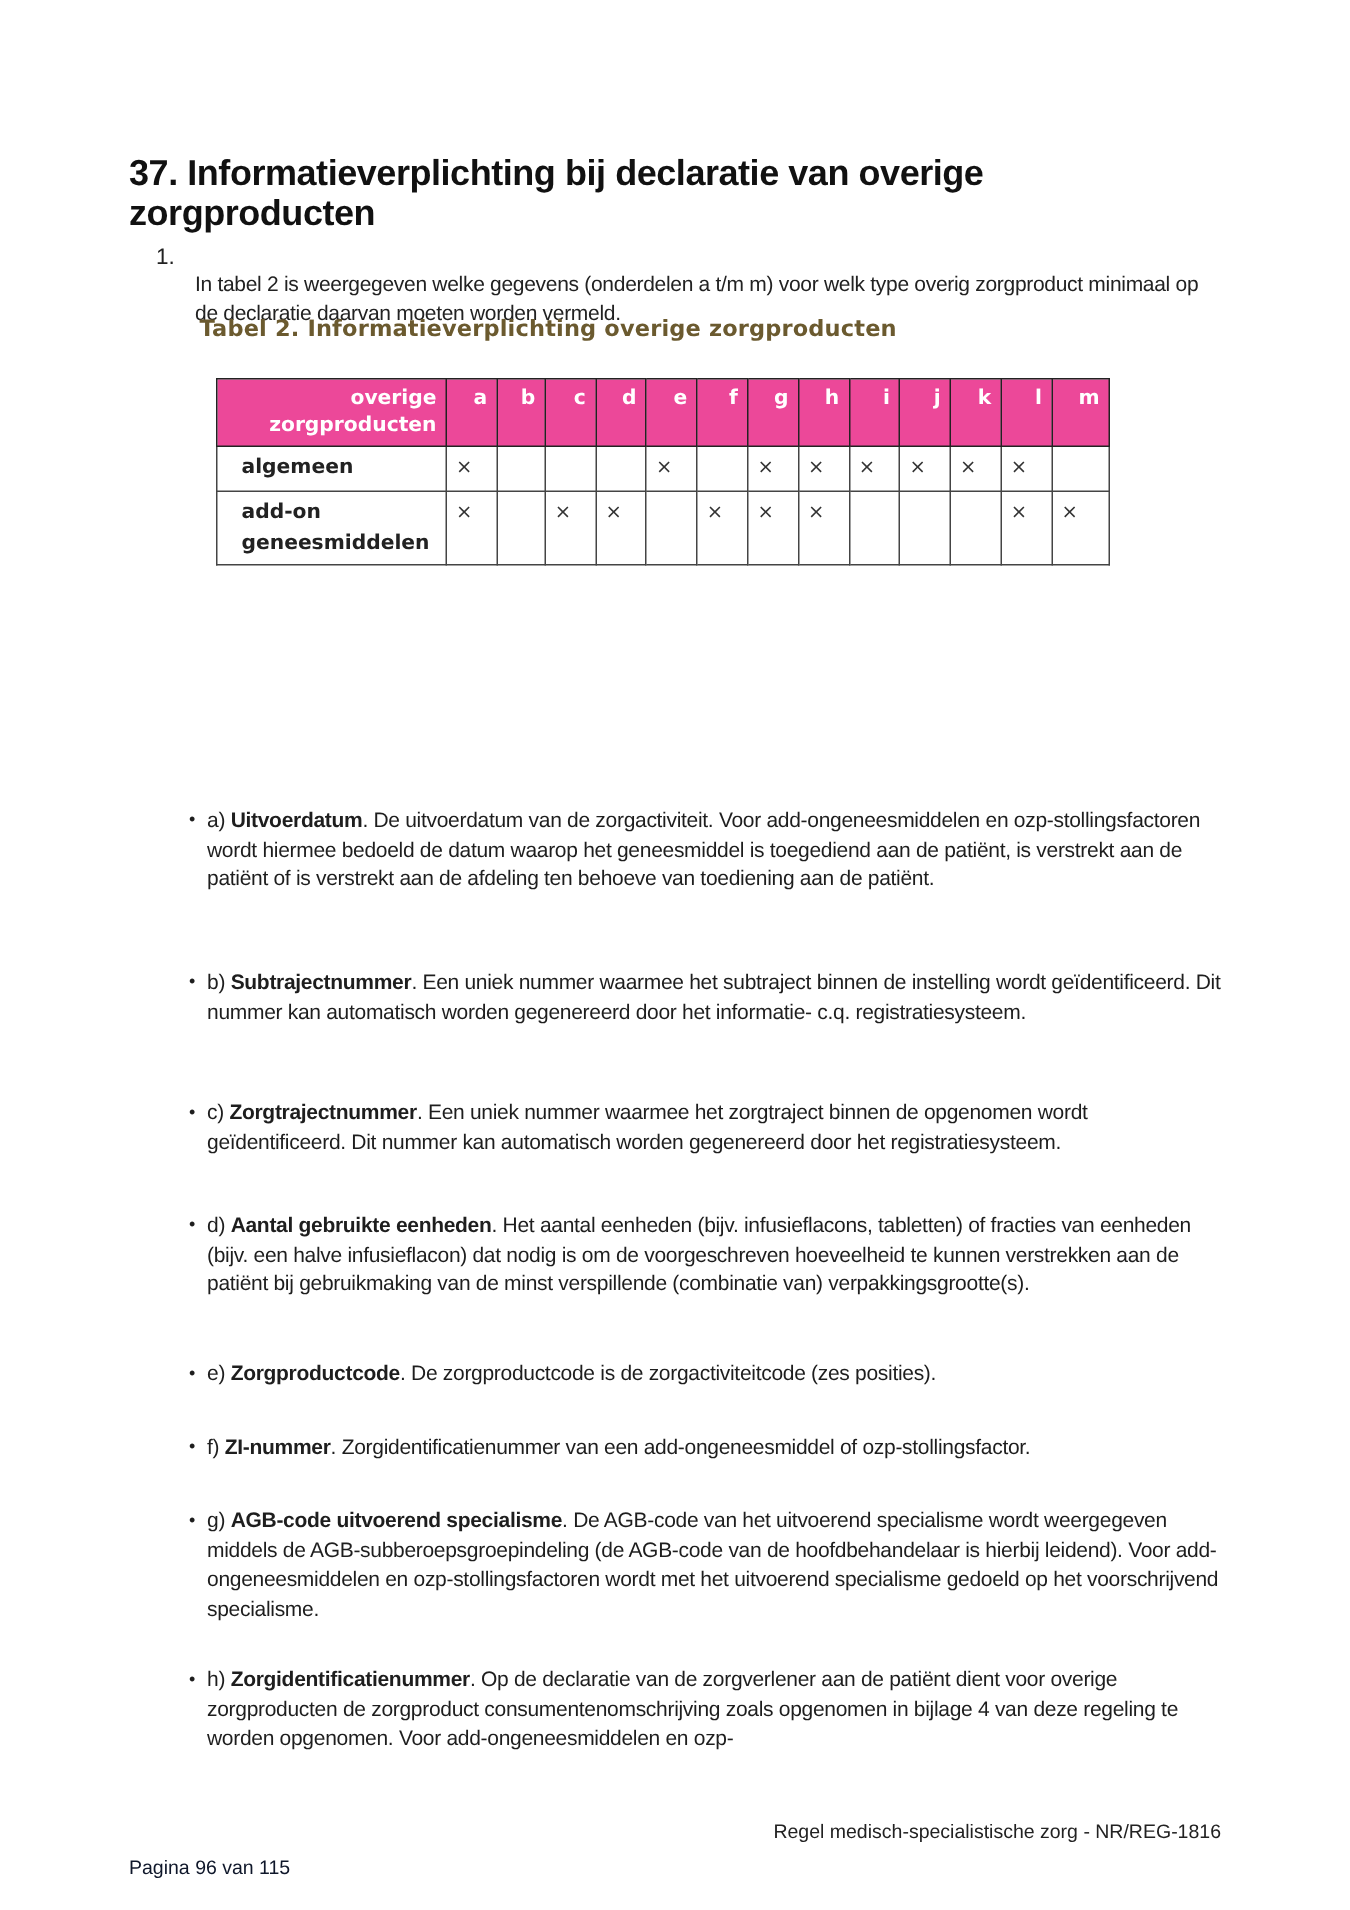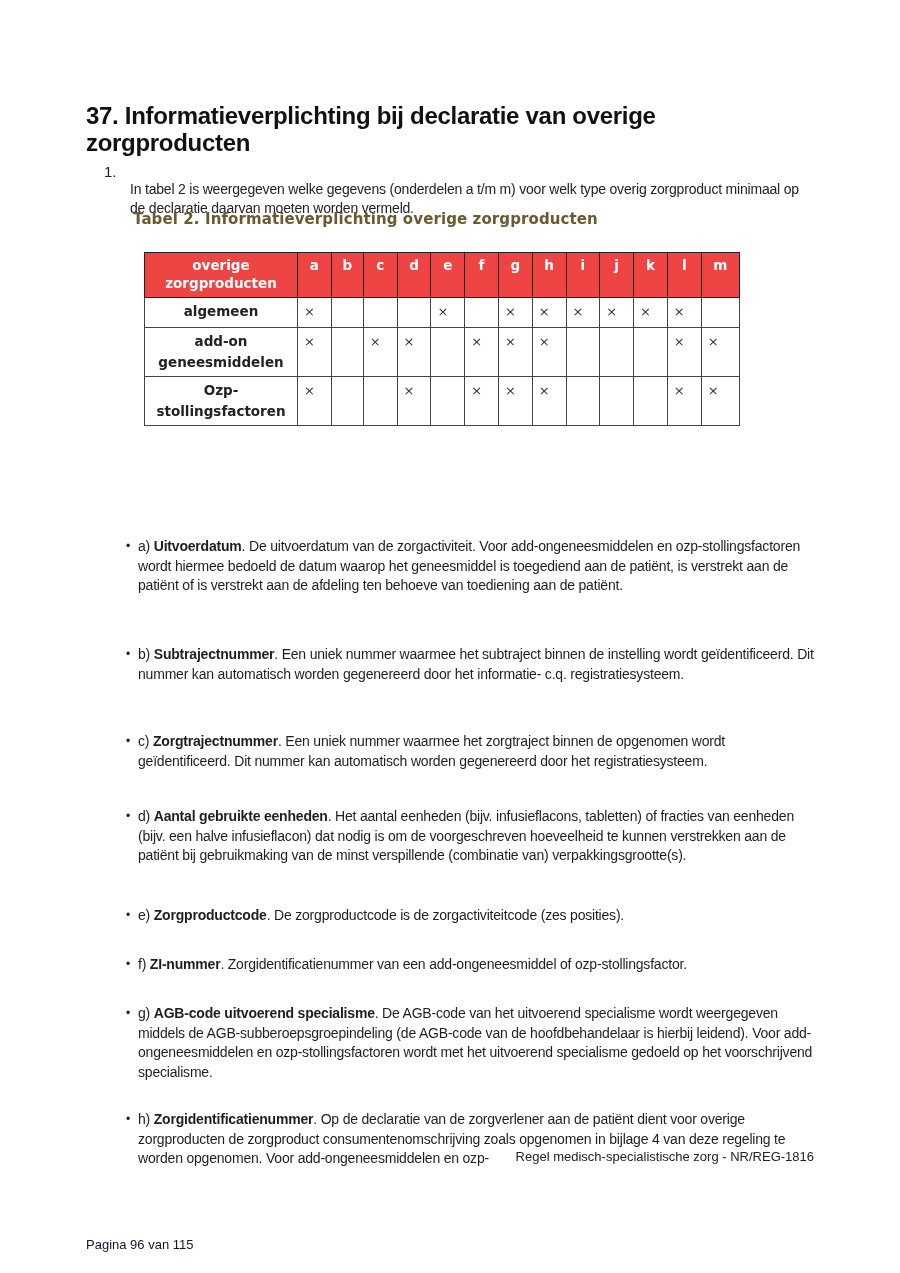--- a/index.html
+++ b/index.html
@@ -25,43 +25,43 @@
     }
     table.grid {
       position: absolute; left: 144px; top: 252px;
       border-collapse: collapse; width: 596px;
       font-family: "DejaVu Sans", sans-serif; font-size: 13.5px;
     }
     table.grid th, table.grid td {
       border: 1px solid #444; vertical-align: top; padding: 3px 6px;
     }
     table.grid thead th {
-      background: #ef4444; color: #ffffff; text-align: center;
+      background: #ec4899; color: #ffffff; text-align: right;
       font-weight: bold; font-size: 13.5px; line-height: 18px; height: 38px;
       border-color: #222;
     }
     table.grid th.corner { width: 140px; }
     table.grid td.label {
-      font-weight: bold; color: #222; line-height: 21px; padding-left: 6px; text-align: center;
+      font-weight: bold; color: #222; line-height: 21px; padding-left: 16px;
     }
     table.grid td.cell { color: #333; font-size: 13px; padding-top: 6px; }
     table.grid tr.r0 td { height: 20px; }
     .bullets {
       position: absolute; left: 126px; top: 537px; width: 690px;
       font-size: 14px; line-height: 19.5px; color: #1e1e1e;
     }
     .bullet { position: absolute; left: 0; width: 690px; }
     .bullet .dot { position: absolute; left: 0; top: 0; font-size: 12px; }
     .bullet .body { margin-left: 12px; display: block; letter-spacing: -0.2px; }
     .bullet b { font-weight: bold; }
     .footer-left {
       position: absolute; left: 86px; top: 1213px; font-size: 13px; color: #0f172a; margin-top: 24px;
     }
     .footer-right {
-      position: absolute; right: 86px; top: 1149px; font-size: 13px; color: #222;
+      position: absolute; right: 86px; top: 1213px; font-size: 13px; color: #222;
     }
   </style>
 </head>
 <body>
 
 <h1 class="page-title">37. Informatieverplichting bij declaratie van overige zorgproducten</h1>
 
 <div class="intro">
   <span class="num">1.</span>
   <span class="txt">In tabel 2 is weergegeven welke gegevens (onderdelen a t/m m) voor welk type overig zorgproduct minimaal op de declaratie daarvan moeten worden vermeld.</span>
@@ -114,36 +114,20 @@
         <td class="cell"></td>
         <td class="cell">×</td>
         <td class="cell">×</td>
         <td class="cell">×</td>
         <td class="cell"></td>
         <td class="cell"></td>
         <td class="cell"></td>
         <td class="cell">×</td>
         <td class="cell">×</td>
       </tr>
-      <tr class="r3">
-        <td class="label" style="height: 42px;">Ozp-stollingsfactoren</td>
-        <td class="cell">×</td>
-        <td class="cell"></td>
-        <td class="cell"></td>
-        <td class="cell">×</td>
-        <td class="cell"></td>
-        <td class="cell">×</td>
-        <td class="cell">×</td>
-        <td class="cell">×</td>
-        <td class="cell"></td>
-        <td class="cell"></td>
-        <td class="cell"></td>
-        <td class="cell">×</td>
-        <td class="cell">×</td>
-      </tr>
     </tbody>
 </table>
 
 <div class="bullets" id="bullets">
     <div class="bullet" style="top: 0px;">
       <span class="dot">•</span>
       <span class="body"><span>a) </span><b>Uitvoerdatum</b><span>. De uitvoerdatum van de zorgactiviteit. Voor add-ongeneesmiddelen en ozp-stollingsfactoren wordt hiermee bedoeld de datum waarop het geneesmiddel is toegediend aan de patiënt, is verstrekt aan de patiënt of is verstrekt aan de afdeling ten behoeve van toediening aan de patiënt.</span></span>
     </div>
     <div class="bullet" style="top: 108px;">
       <span class="dot">•</span>

